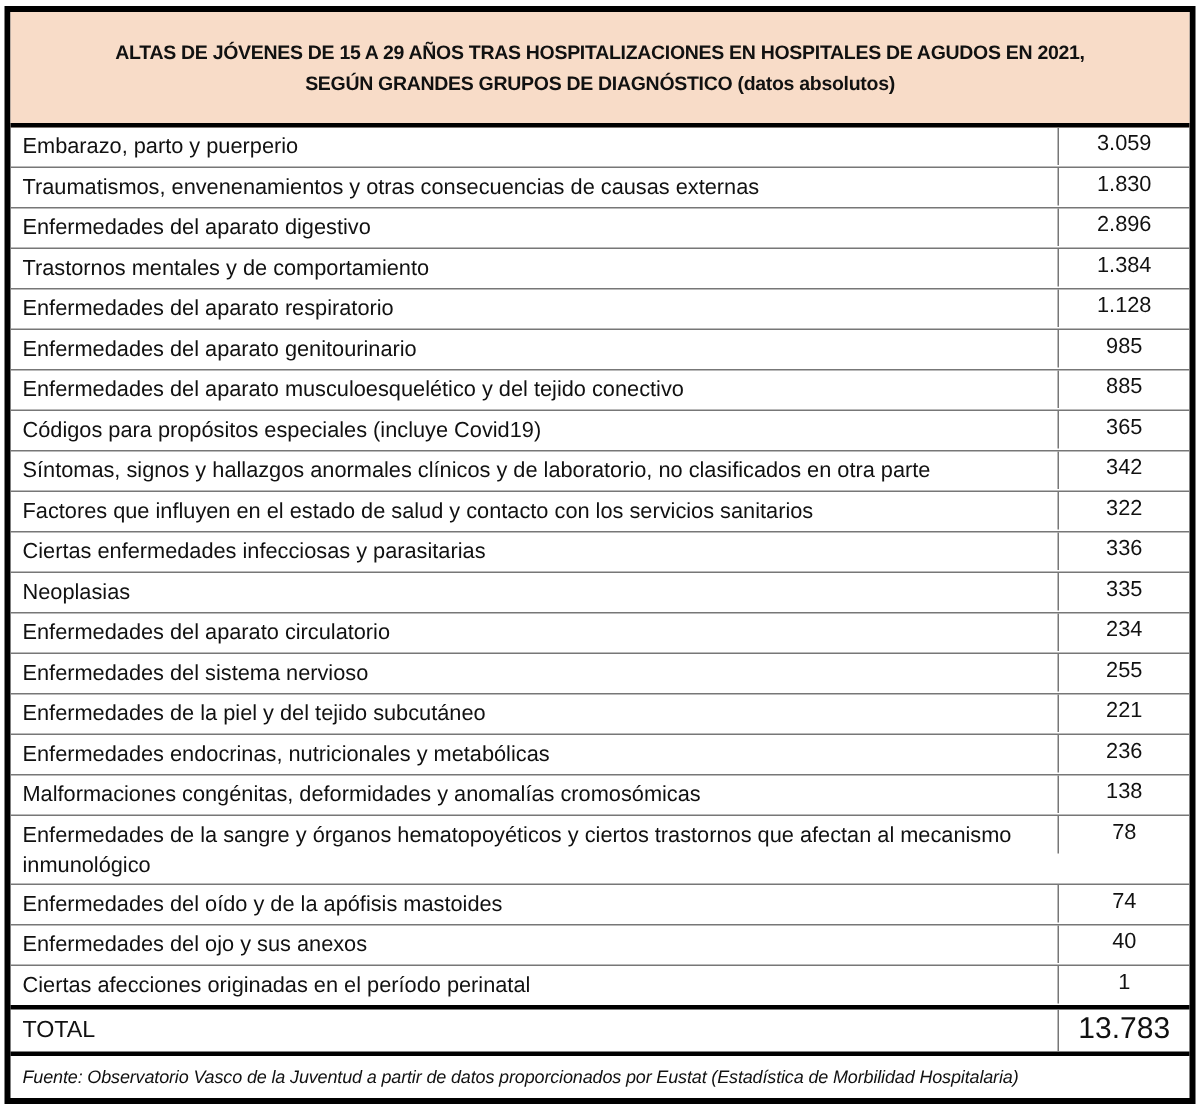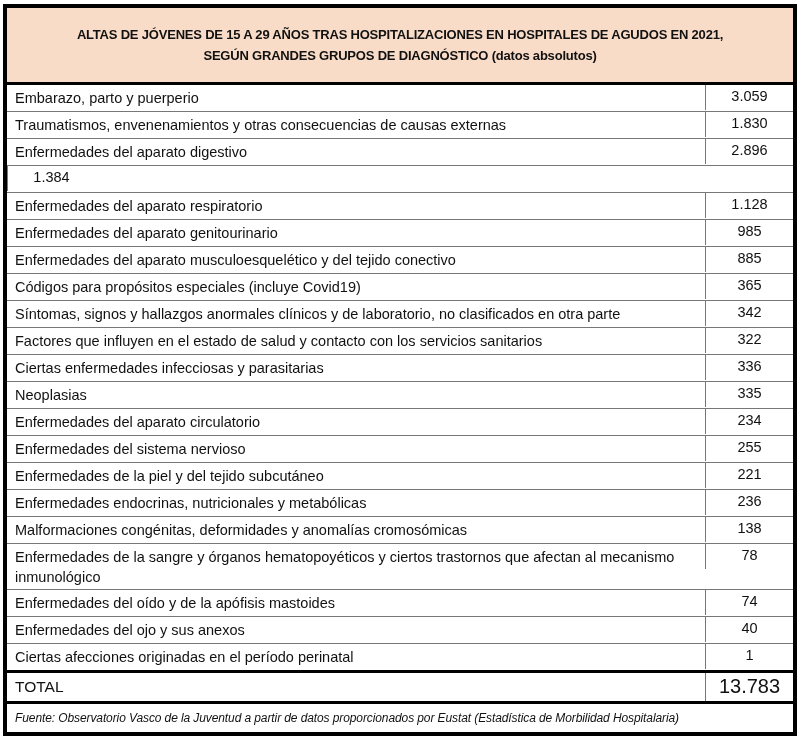--- a/index.html
+++ b/index.html
@@ -100,20 +100,21 @@
   </div>
       <div class="row">
     <div class="cell label">Traumatismos, envenenamientos y otras consecuencias de causas externas</div>
     <div class="cell value">1.830</div>
   </div>
       <div class="row">
     <div class="cell label">Enfermedades del aparato digestivo</div>
     <div class="cell value">2.896</div>
   </div>
       <div class="row">
+    <div class="cell label">Trastornos mentales y de comportamiento</div>
     <div class="cell value">1.384</div>
   </div>
       <div class="row">
     <div class="cell label">Enfermedades del aparato respiratorio</div>
     <div class="cell value">1.128</div>
   </div>
       <div class="row">
     <div class="cell label">Enfermedades del aparato genitourinario</div>
     <div class="cell value">985</div>
   </div>

